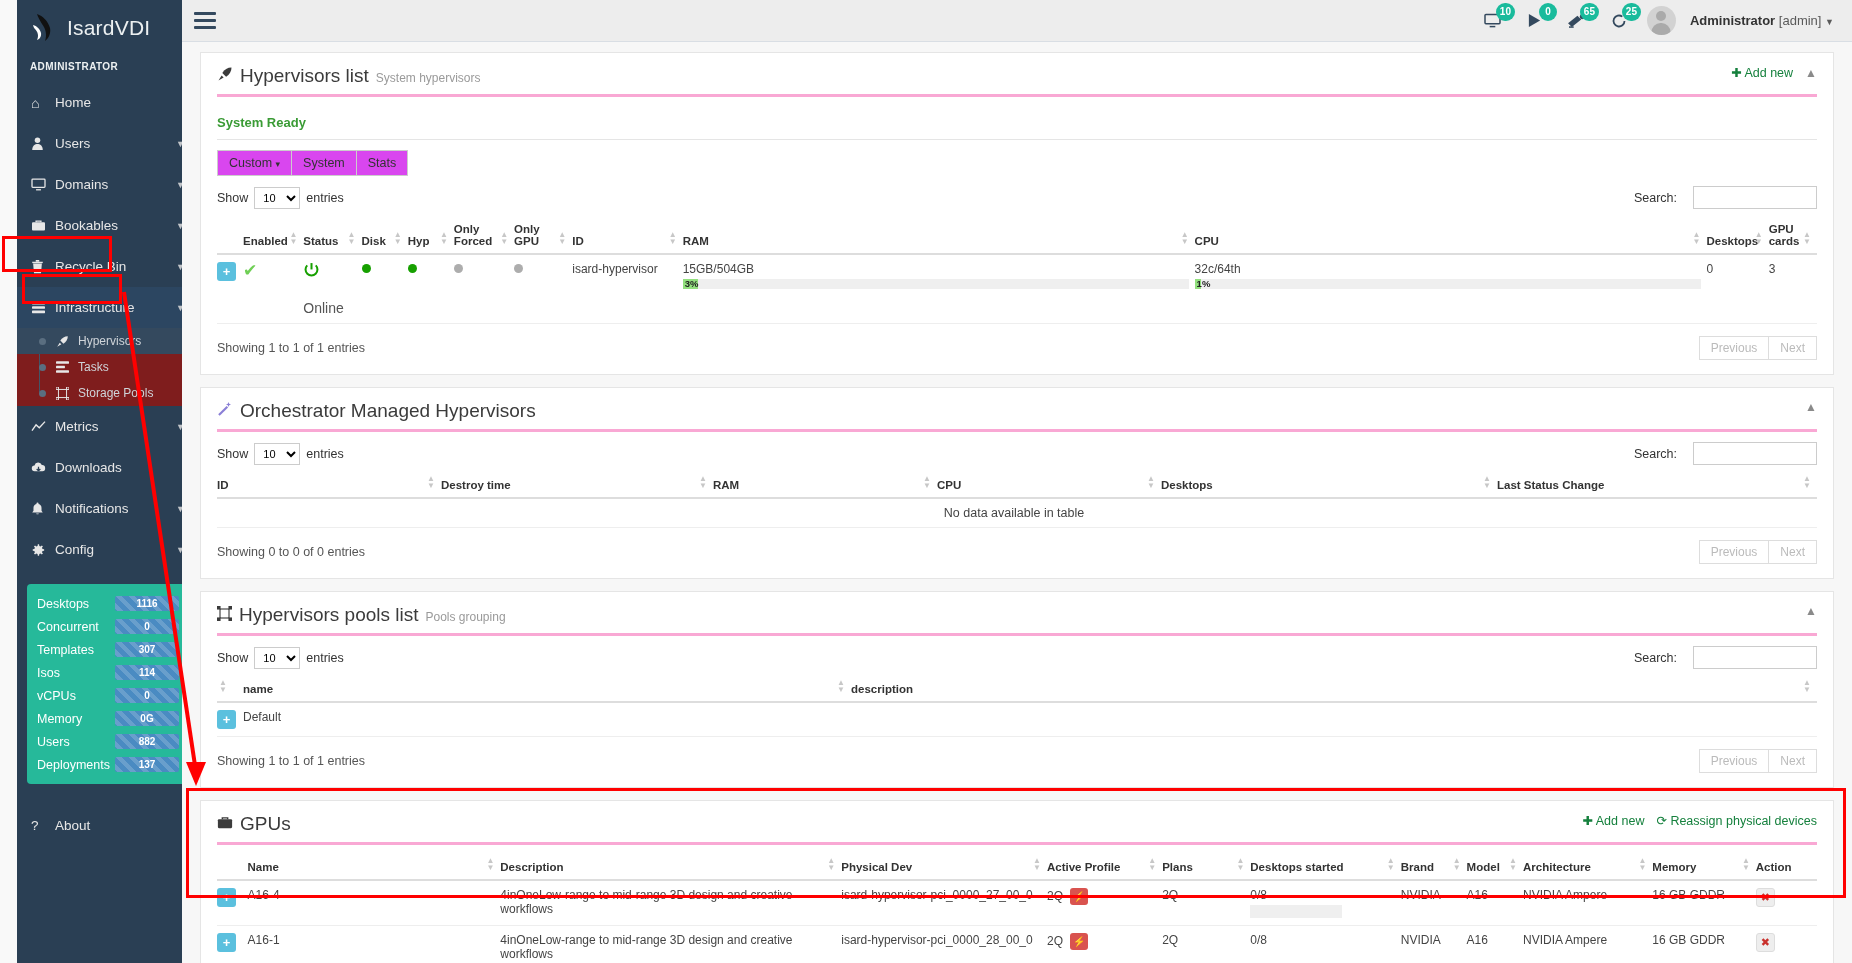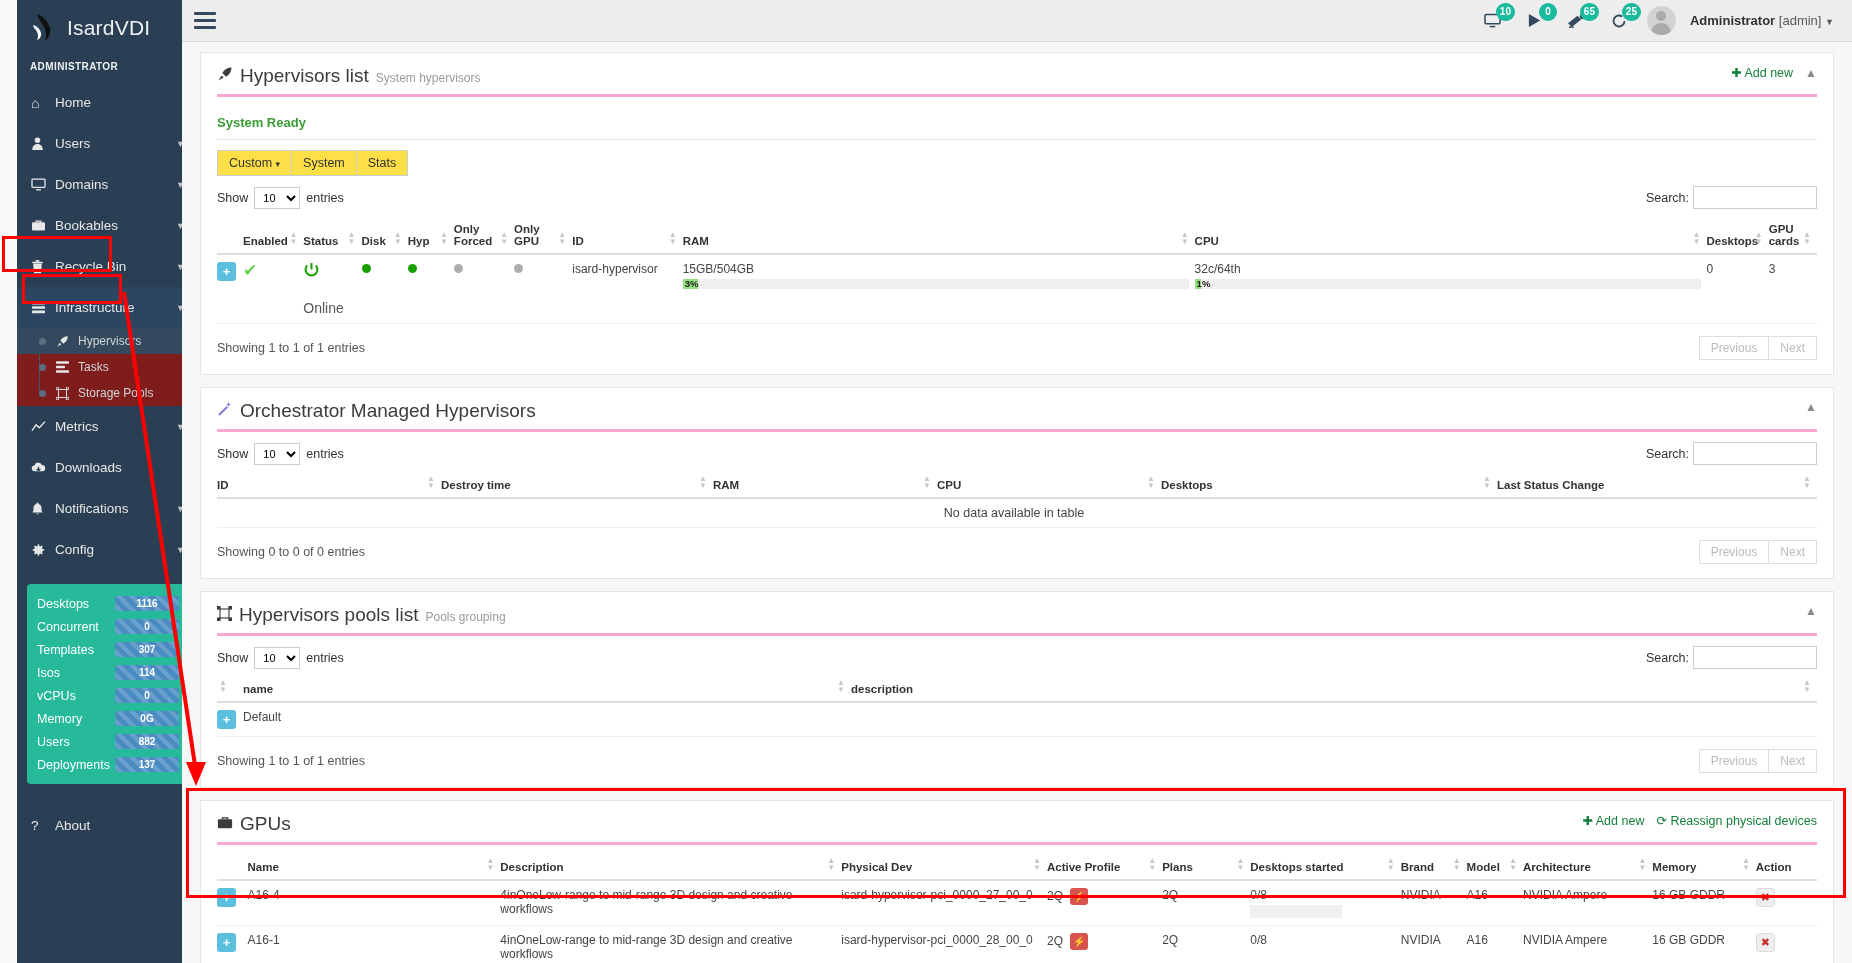--- a/index.html
+++ b/index.html
@@ -97,27 +97,27 @@
   .panel-head { display:flex; align-items:flex-start; padding-bottom:7px; border-bottom:3px solid #f9a8d4; margin-bottom:10px; }
   .panel-title { font-size:19px; font-weight:400; color:#3B3B3B; display:flex; align-items:baseline; gap:7px; }
   .panel-title .ptico { font-size:15px; }
   .panel-sub { font-size:12px; color:#9A9A9A; font-weight:normal; }
   .panel-tools { margin-left:auto; display:flex; align-items:center; gap:12px; }
   .tool-link { color:#15803d; font-size:12.5px; cursor:pointer; white-space:nowrap; }
   .collapse-caret { color:#8A8A8A; font-size:12px; cursor:pointer; }
   .sysready { color:#3A9B35; font-weight:bold; font-size:13px; padding:8px 0 9px 0; border-bottom:1px solid #E5E5E5; margin-bottom:10px; }
   .btngroup { display:flex; margin-bottom:10px; }
   .btn {
-    border:1px solid #CCC; background:#fde047; color:#333; font-size:12.5px;
+    border:1px solid #CCC; background:#d946ef; color:#333; font-size:12.5px;
     padding:5px 11px; cursor:pointer; margin-right:-1px; font-family:inherit;
   }
   .dt-top { display:flex; align-items:flex-end; margin-bottom:8px; }
   .dt-len { font-size:12.5px; color:#333; display:flex; align-items:center; gap:6px; }
   .dt-len select { font-size:11px; padding:2px 4px; border:1px solid #CCC; background:#FFF; width:46px; height:22px; font-family:inherit; }
-  .dt-search { margin-left:auto; display:flex; align-items:center; gap:4px; font-size:12.5px; }
+  .dt-search { margin-left:auto; display:flex; align-items:center; gap:16px; font-size:12.5px; }
   .dt-search input { border:1px solid #CCC; height:23px; width:124px; font-family:inherit; font-size:12px; padding:0 4px; }
   table.dt { width:100%; border-collapse:collapse; font-size:12px; }
   table.dt thead th {
     font-size:11.5px; font-weight:bold; color:#333; text-align:left;
     padding:6px 6px 6px 0; border-bottom:2px solid #DDD; vertical-align:bottom; position:relative;
   }
   table.dt thead th .sortico {
     position:absolute; right:6px; bottom:8px; color:#C7C7C7; font-size:8px; line-height:7px;
   }
   table.dt tbody td { padding:7px 6px 7px 0; border-bottom:1px solid #EEE; color:#444; vertical-align:top; }

